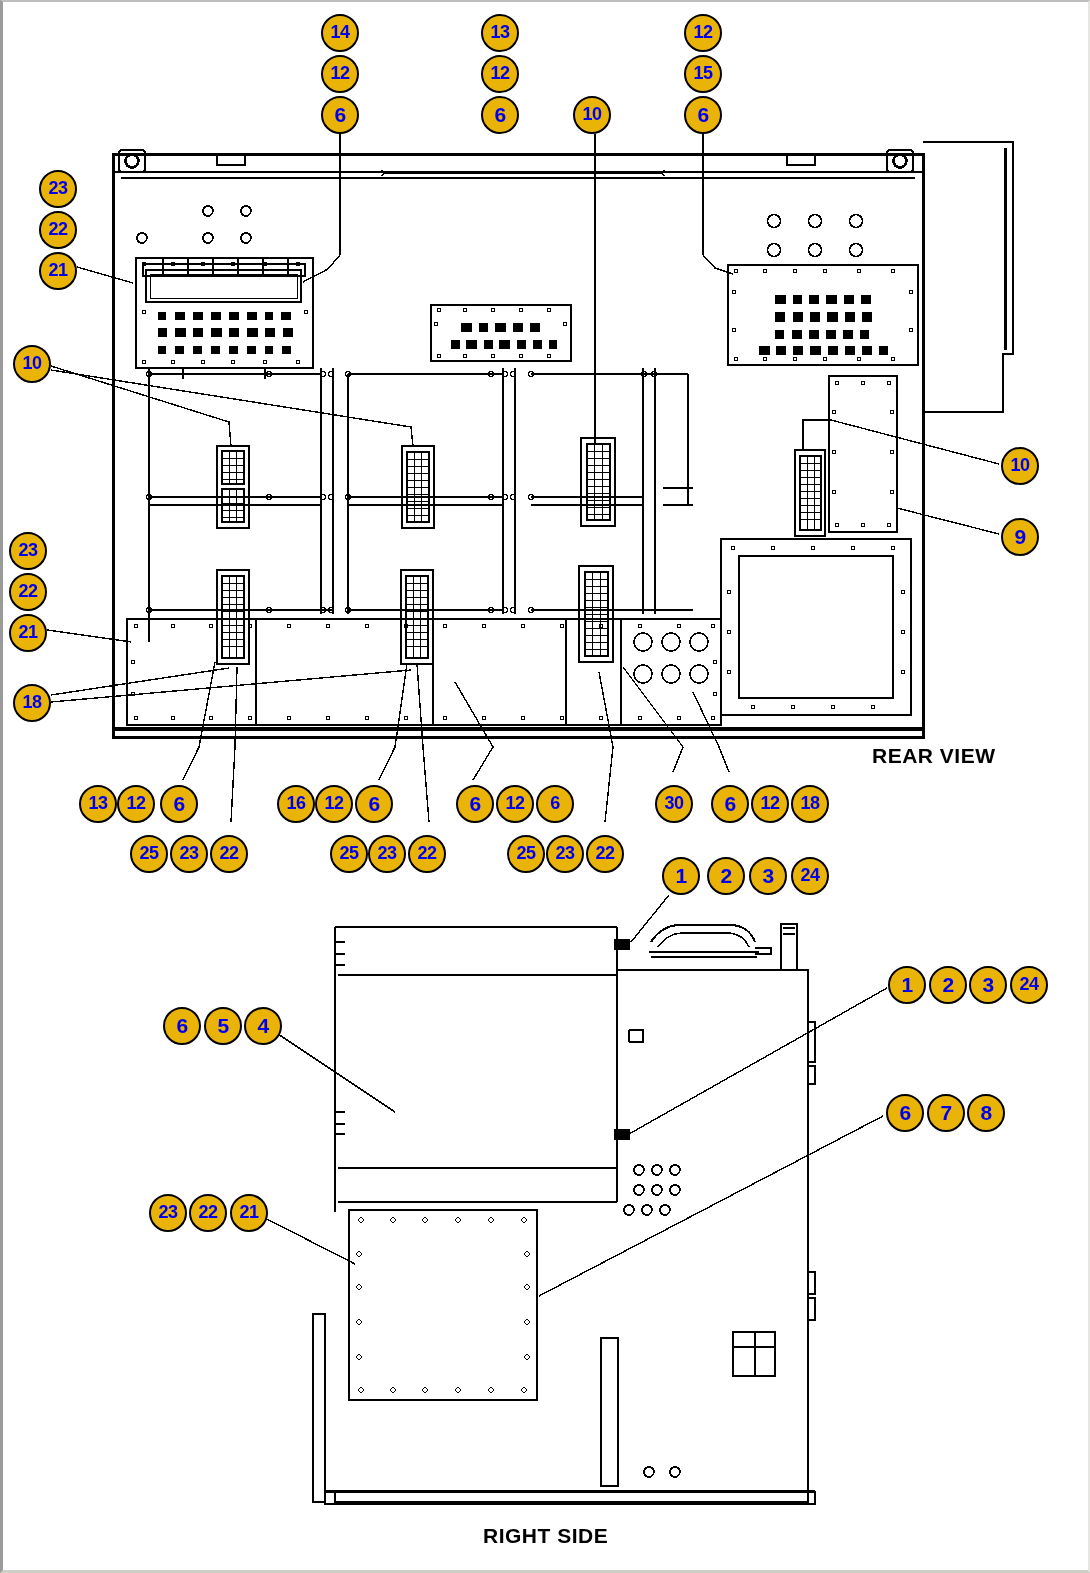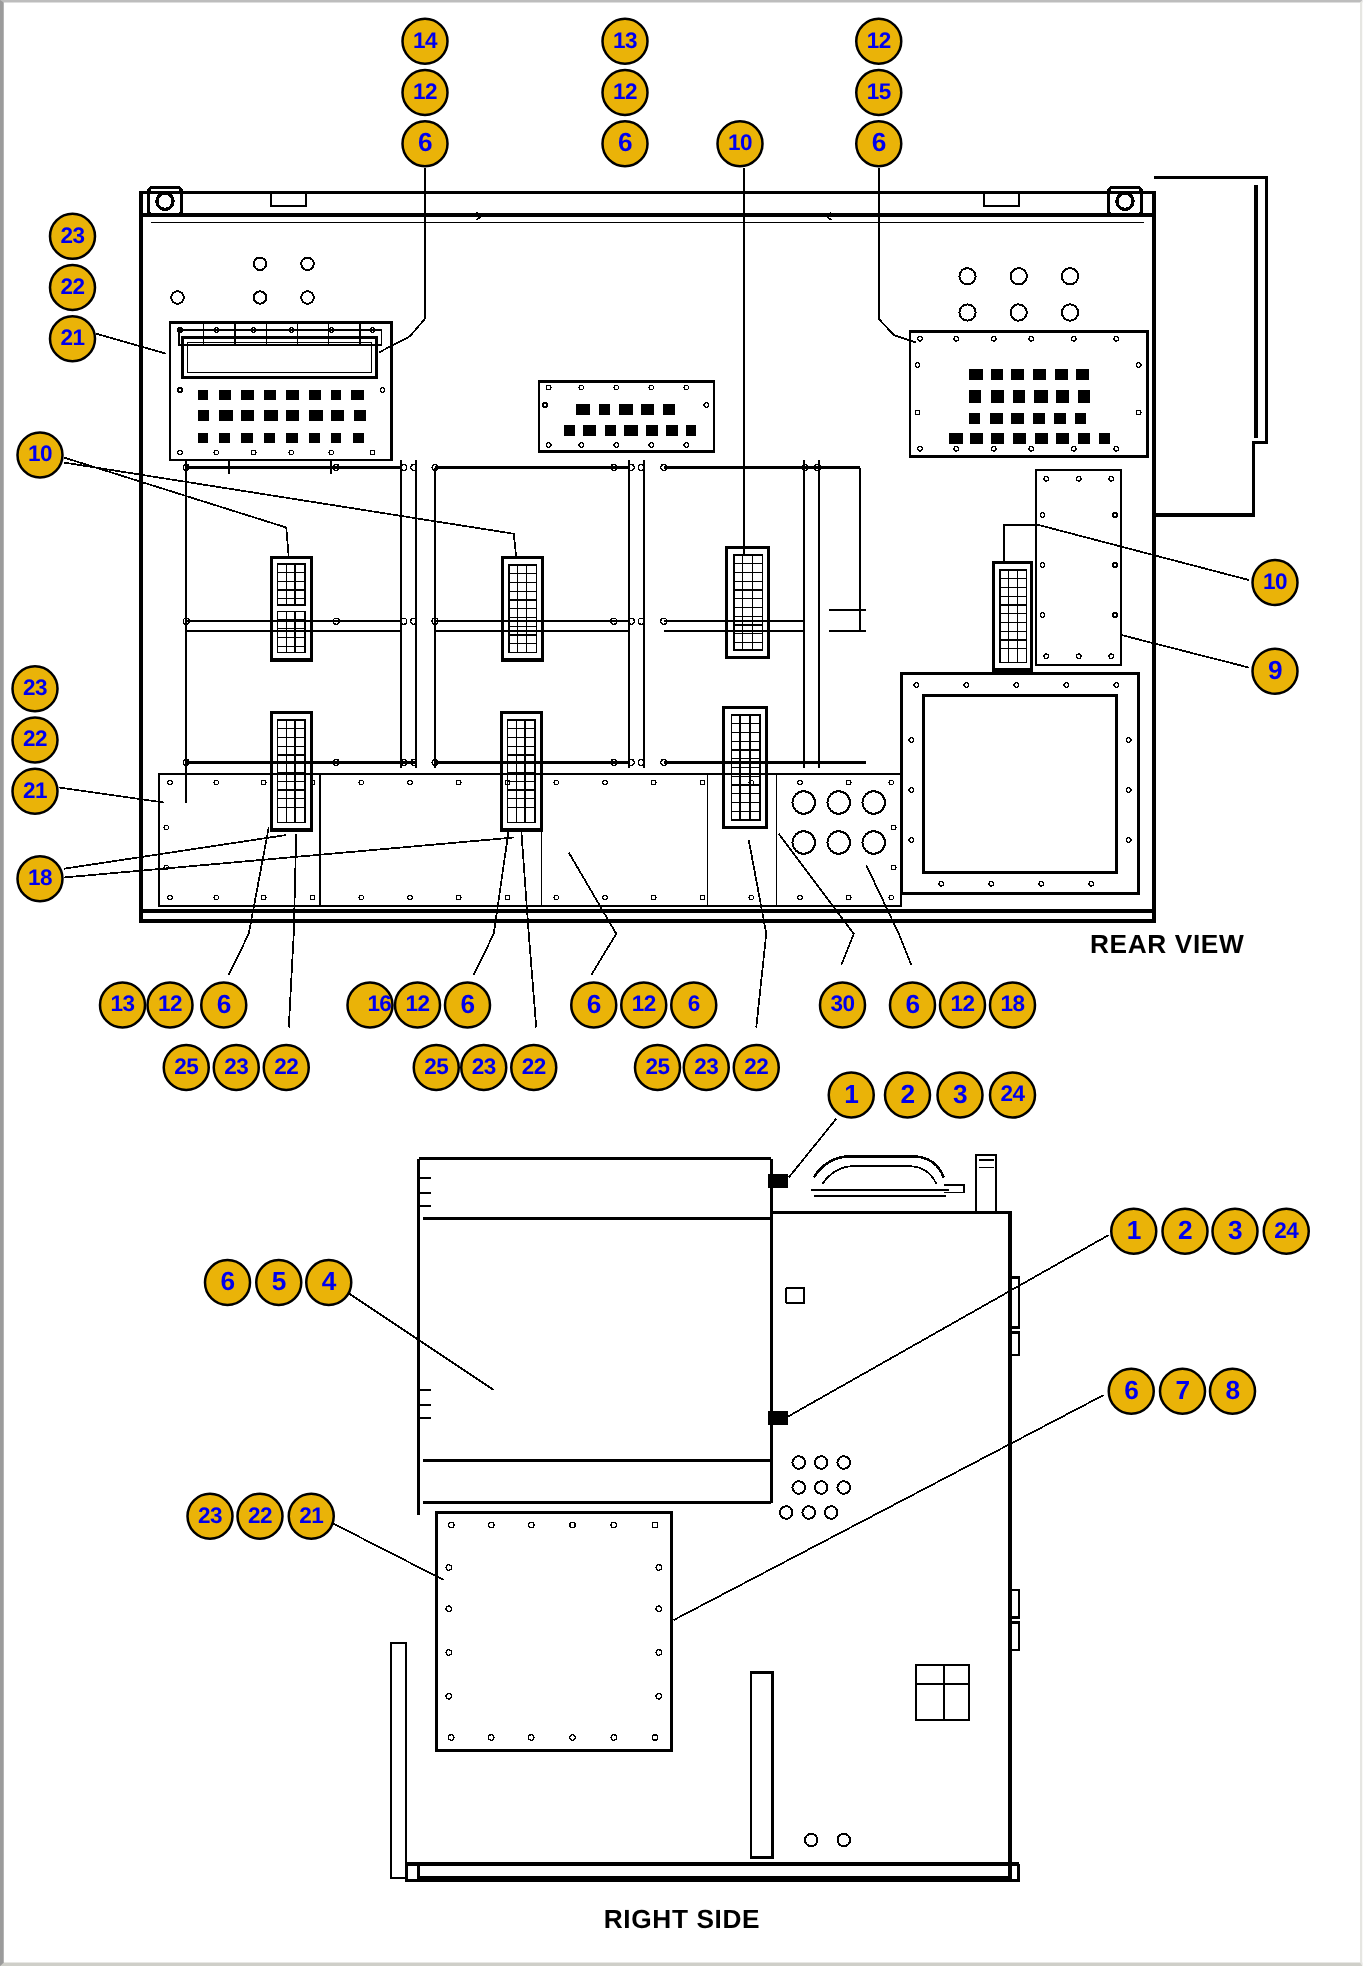--- a/index.html
+++ b/index.html
@@ -619,21 +619,21 @@
       <div class="callout small" style="left: 6px; top: 612px;">21</div>
       <div class="callout small" style="left: 10px; top: 682px;">18</div>
       <div class="callout small" style="left: 998px; top: 445px;">10</div>
       <div class="callout" style="left: 998px; top: 516px;">9</div>
       <div class="callout small" style="left: 76px; top: 783px;">13</div>
       <div class="callout small" style="left: 114px; top: 783px;">12</div>
       <div class="callout" style="left: 157px; top: 783px;">6</div>
       <div class="callout small" style="left: 127px; top: 833px;">25</div>
       <div class="callout small" style="left: 167px; top: 833px;">23</div>
       <div class="callout small" style="left: 207px; top: 833px;">22</div>
-      <div class="callout small" style="left: 274px; top: 783px; text-align: right;">16</div>
+      <div class="callout small" style="left: 274px; top: 783px;">16</div>
       <div class="callout small" style="left: 312px; top: 783px;">12</div>
       <div class="callout" style="left: 352px; top: 783px;">6</div>
       <div class="callout small" style="left: 327px; top: 833px;">25</div>
       <div class="callout small" style="left: 365px; top: 833px;">23</div>
       <div class="callout small" style="left: 405px; top: 833px;">22</div>
       <div class="callout" style="left: 453px; top: 783px;">6</div>
       <div class="callout small" style="left: 493px; top: 783px;">12</div>
       <div class="callout small" style="left: 533px; top: 783px;">6</div>
       <div class="callout small" style="left: 504px; top: 833px;">25</div>
       <div class="callout small" style="left: 543px; top: 833px;">23</div>

